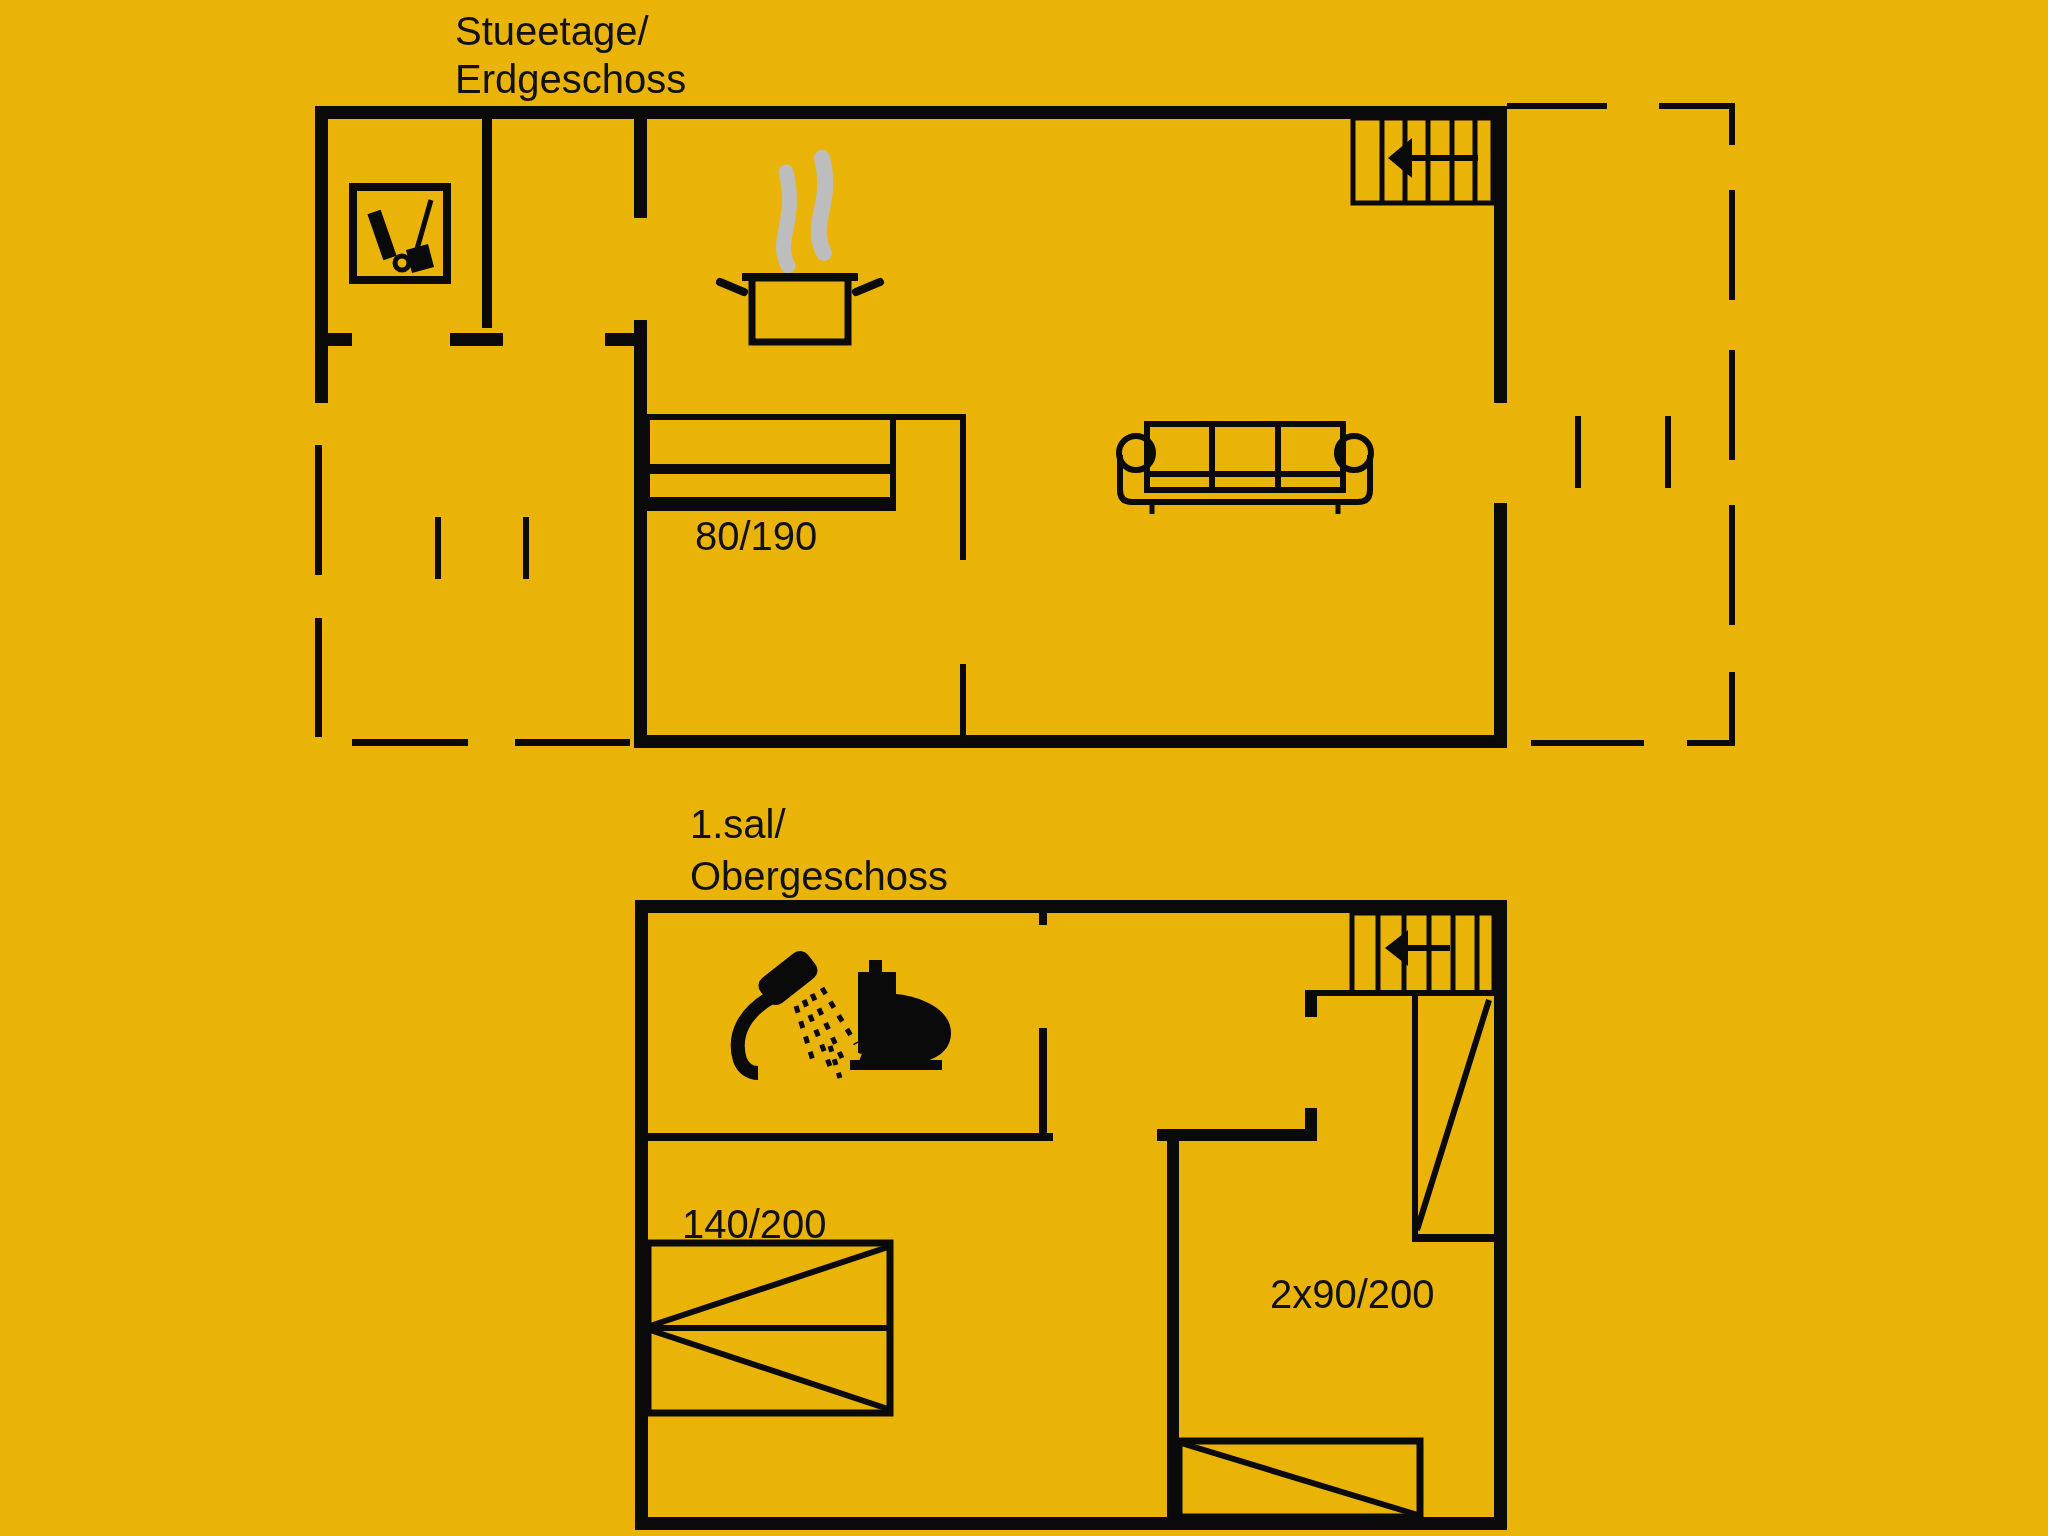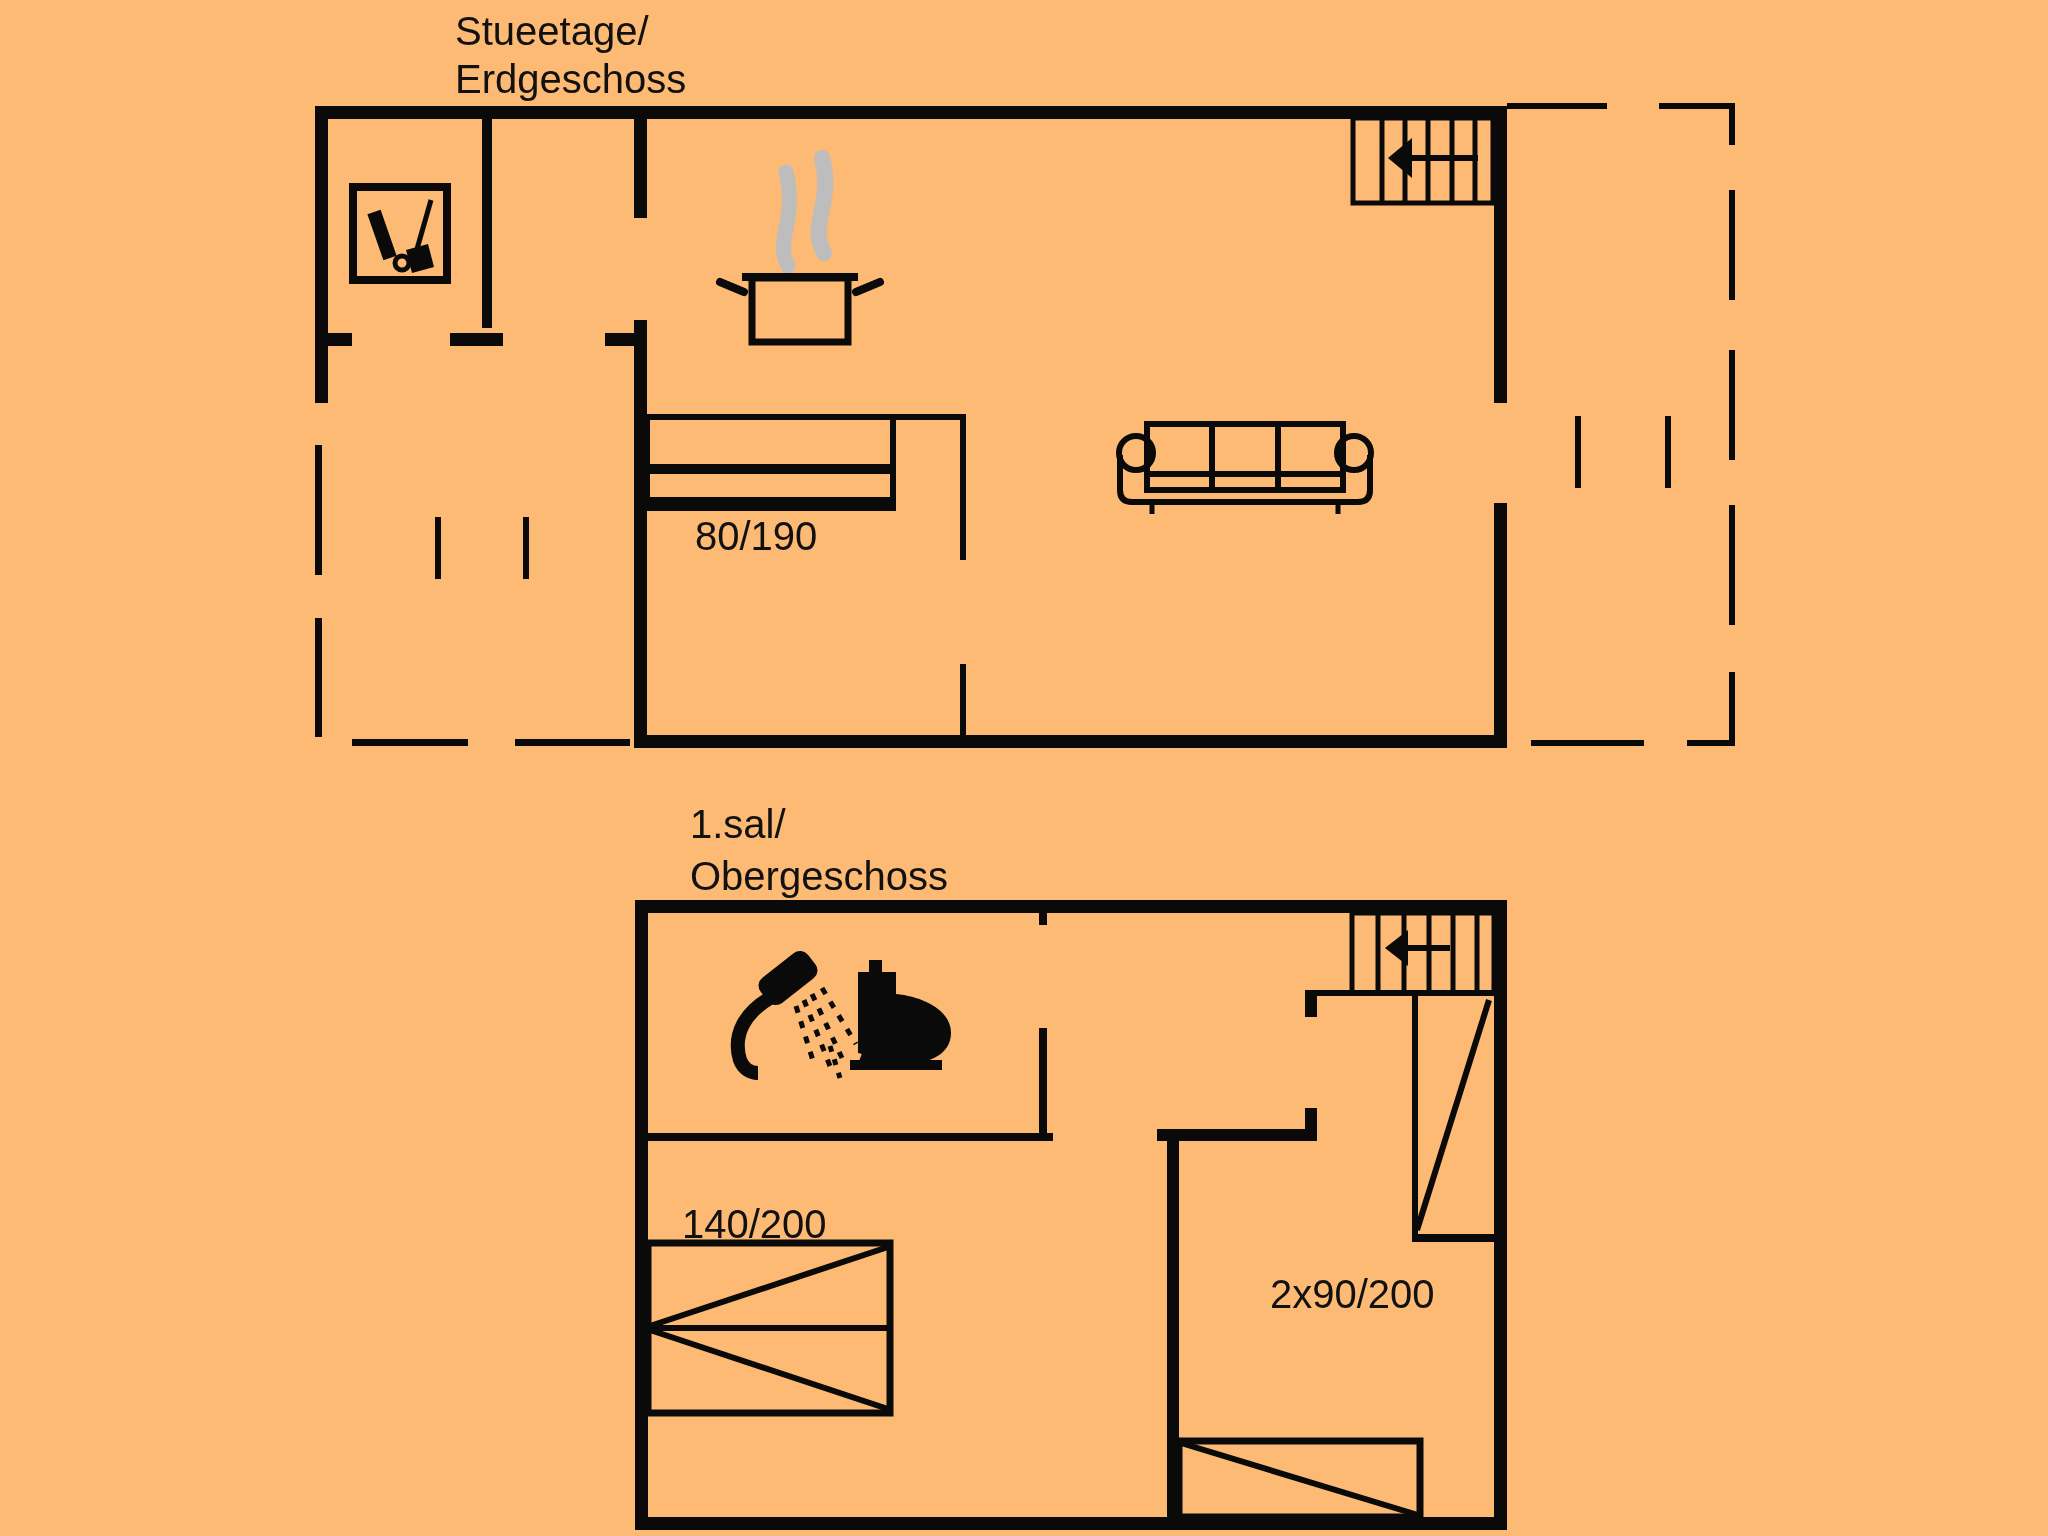--- a/index.html
+++ b/index.html
@@ -1,16 +1,16 @@
 <!DOCTYPE html>
 <html><head>
 <meta charset="utf-8">
 <style>
   html,body{margin:0;padding:0;background:#fff;}
-  #stage{position:relative;width:2048px;height:1536px;background:#fdba74;overflow:hidden;
+  #stage{position:relative;width:2048px;height:1536px;background:#eab308;overflow:hidden;
          font-family:"Liberation Sans", sans-serif;}
   svg{position:absolute;left:0;top:0;}
   .wall{fill:#0a0a0a;}
   .ln{stroke:#0a0a0a;fill:none;}
   .fillb{fill:#0a0a0a;stroke:none;}
   text.lbl{font-size:40px;fill:#111;font-family:"Liberation Sans",sans-serif;}
   text.dim{font-size:40px;fill:#111;font-family:"Liberation Sans",sans-serif;}
 </style>
 </head>
 <body>

